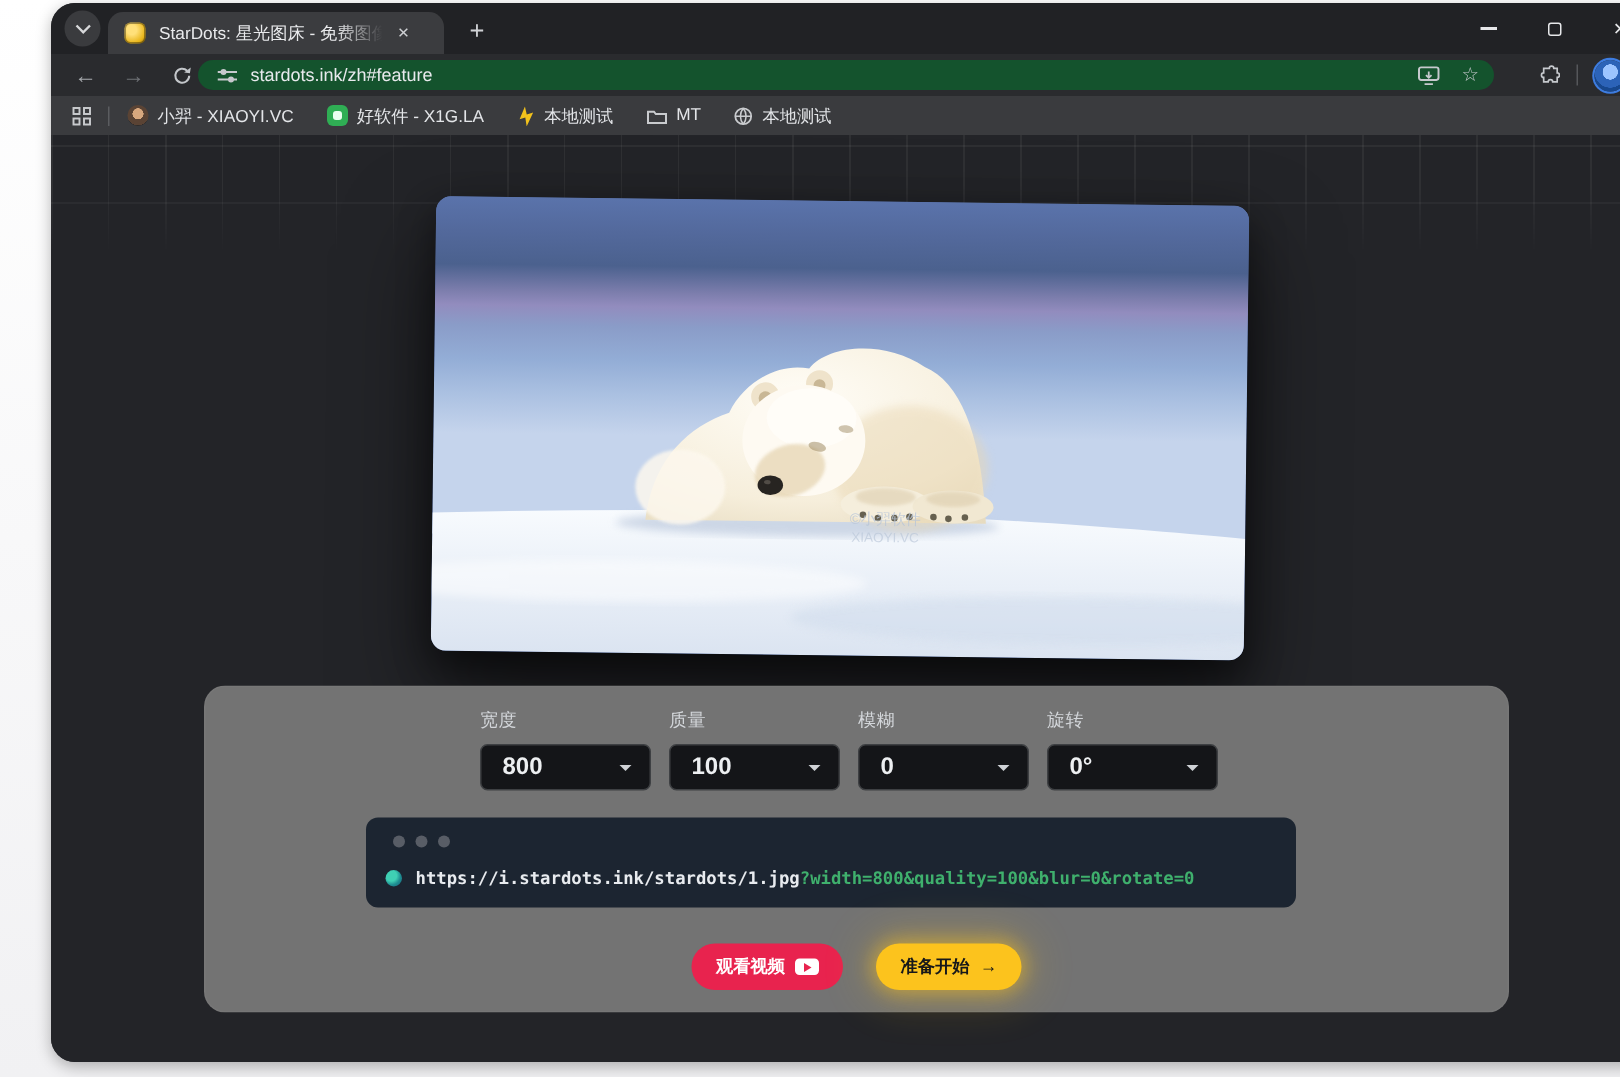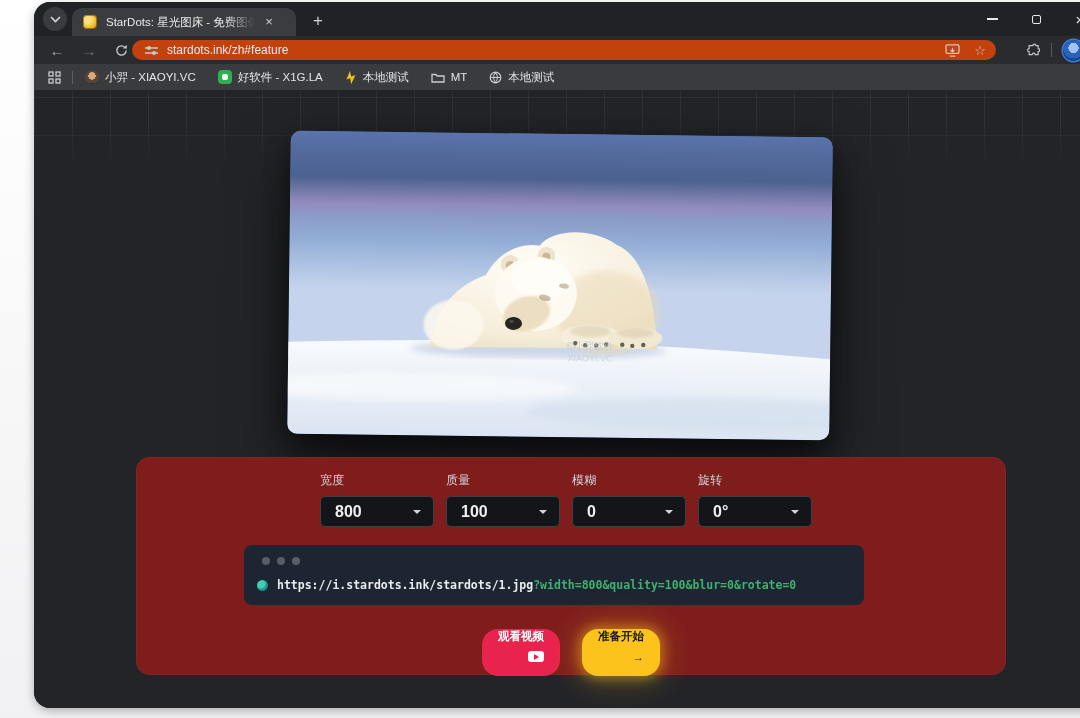--- a/index.html
+++ b/index.html
@@ -23,21 +23,21 @@
   .newtab { position:absolute; left:272px; top:7px; width:24px; height:24px; color:#cfd1d4; font-size:17px; line-height:23px; text-align:center; font-weight:400; }
   .wincontrols { position:absolute; right:6px; top:0; height:34px; display:flex; align-items:center; }
   .winbtn { width:44px; height:34px; display:flex; align-items:center; justify-content:center; color:#e7e8ea; }
   .bar-min { width:11px; height:1.4px; background:#e7e8ea; }
   .box-max { width:9px; height:9px; border:1.4px solid #e7e8ea; border-radius:2px; }
   .close-x { font-size:15px; line-height:1; }
 
   
   .toolbar { position:absolute; left:0; top:34px; width:100%; height:28px; background:#2a2b2e; }
   .navicon { position:absolute; top:0; height:28px; width:26px; display:flex; align-items:center; justify-content:center; font-size:15px; }
-  .omnibox { position:absolute; left:98px; top:4px; width:864px; height:20px; border-radius:10px; background:#c2410c;
+  .omnibox { position:absolute; left:98px; top:4px; width:864px; height:20px; border-radius:10px; background:#14532d;
     display:flex; align-items:center; padding:0 10px 0 13px; }
   .omni-url { margin-left:9px; font-size:12px; color:#e8eaed; flex:1 1 auto; }
   .omni-icons { display:flex; align-items:center; gap:14px; }
   .tb-right { position:absolute; right:10px; top:0; height:28px; display:flex; align-items:center; gap:11px; }
   .tb-sep { width:1px; height:14px; background:#55575a; }
   .avatar { width:21px; height:21px; border-radius:50%;
     background:radial-gradient(circle at 50% 38%, #9cc4ff 0 30%, #2c63b8 31% 62%, #17488f 63%); box-shadow:0 0 0 1.5px #3d7ce0; }
   .kebab { display:flex; flex-direction:column; gap:2.5px; }
   .kebab i { width:3px; height:3px; border-radius:50%; background:#c7c9cc; }
 
@@ -56,41 +56,41 @@
   .gridbg { position:absolute; left:0; top:0; right:0; height:84px;
     background-image:
       repeating-linear-gradient(90deg, rgba(255,255,255,.055) 0 1px, transparent 1px 38px),
       repeating-linear-gradient(0deg, rgba(255,255,255,.05) 0 1px, transparent 1px 38px);
     -webkit-mask-image:linear-gradient(#000 42%, transparent 96%); mask-image:linear-gradient(#000 42%, transparent 96%); }
 
   .hero { position:absolute; left:255px; top:44px; width:542px; height:303px; border-radius:10px; overflow:hidden;
     transform:rotate(.7deg); box-shadow:0 30px 60px rgba(0,0,0,.55), 0 10px 24px rgba(0,0,0,.45); background:#5a73ab; }
   .hero svg { display:block; width:100%; height:100%; }
 
-  .panel { position:absolute; left:102px; top:367px; width:870px; height:218px; border-radius:14px; background:#7f1d1d;
+  .panel { position:absolute; left:102px; top:367px; width:870px; height:218px; border-radius:14px; background:#737373;
     border:1px solid rgba(255,255,255,.03); }
   .field { position:absolute; top:14px; width:114px; }
   .field .lbl { font-size:12px; color:#d3d6da; letter-spacing:.3px; }
   .select { margin-top:7px; height:31px; border:1px solid #3e4043; border-radius:5px; background:#141518;
     display:flex; align-items:center; padding:0 12px 0 14px; }
   .select .val { font-size:16px; color:#edeff1; flex:1;font-weight:bold; }
   .caret { width:0; height:0; border-left:4px solid transparent; border-right:4px solid transparent; border-top:4.5px solid #cfd2d6; }
 
   .codebox { position:absolute; left:107px; top:87px; width:620px; height:60px; border-radius:8px; background:#1c2531; }
   .dots { position:absolute; left:18px; top:12px; display:flex; gap:7px; }
   .dots i { width:8px; height:8px; border-radius:50%; background:#585d66; }
   .codeline { position:absolute; left:13px; top:33px; display:flex; align-items:center; gap:9px;
     font-family:"DejaVu Sans Mono","Liberation Mono",monospace; font-size:11.5px; font-weight:bold; white-space:nowrap; }
   .globe-dot { width:11px; height:11px; border-radius:50%; flex:0 0 auto;
     background:radial-gradient(circle at 35% 35%, #3fd0b4 0 35%, #1f8f92 60%, #15607e 100%); }
   .code-base { color:#e8ebef; }
   .code-query { color:#3fb06d; }
 
   .actions { position:absolute; left:0; top:171px; width:100%; display:flex; justify-content:center; gap:22px; }
-  .btn { height:47px; border-radius:16px; display:flex; align-items:flex-end; gap:7px; font-size:11.5px; font-weight:bold; padding:0 16px;flex-direction:column; }
+  .btn { height:31px; border-radius:16px; display:flex; align-items:center; gap:7px; font-size:11.5px; font-weight:bold; padding:0 16px; }
   .btn-watch { background:#e8234e; color:#ffffff; }
   .yt { width:16px; height:11px; border-radius:3px; background:#ffffff; position:relative; }
   .yt::after { content:""; position:absolute; left:6px; top:2.6px; border-left:5px solid #e8234e; border-top:3px solid transparent; border-bottom:3px solid transparent; }
   .btn-start { background:#fcc31d; color:#17181a;
     box-shadow:0 0 12px 3px rgba(252,195,29,.45), 0 0 30px 7px rgba(252,195,29,.22); }
 
   .scroll-thumb { position:absolute; left:1055px; top:54px; width:10px; height:96px; background:#96989b; }
   .scroll-up { position:absolute; left:1057px; top:7px; width:0; height:0;
     border-left:4px solid transparent; border-right:4px solid transparent; border-bottom:5px solid #7e8184; }
 </style>

